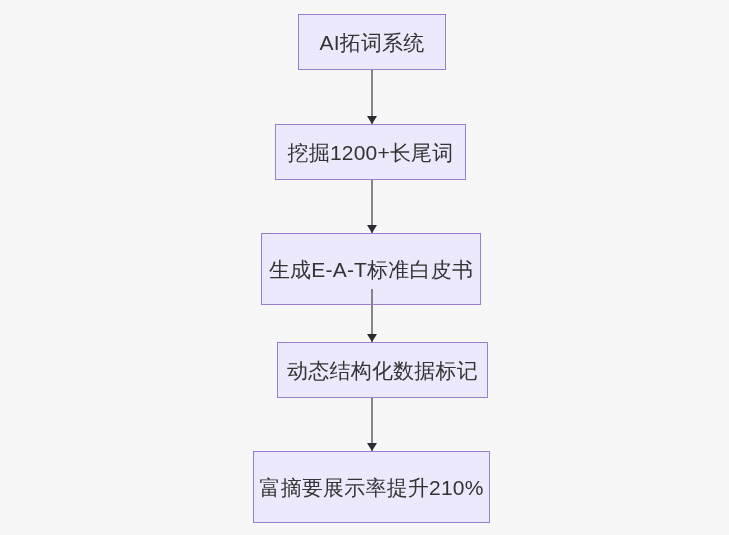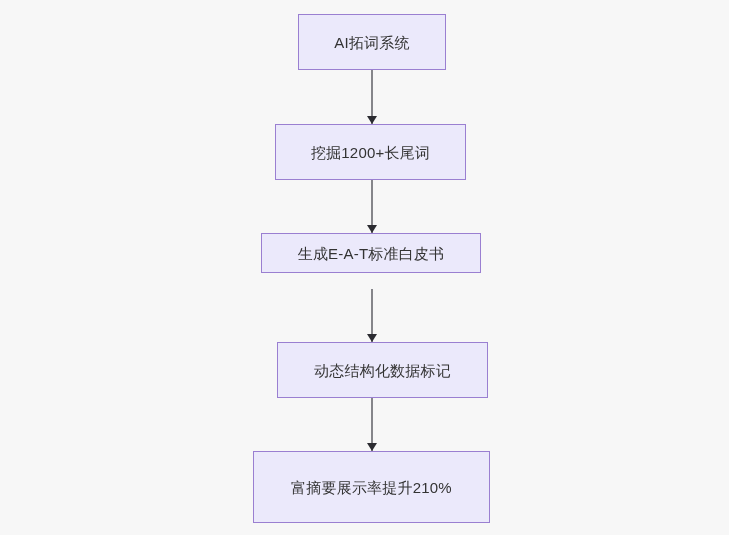--- a/index.html
+++ b/index.html
@@ -20,21 +20,21 @@
   }
   .node {
     position: absolute;
     box-sizing: border-box;
     background: #ebe9fb;
     border: 1.6px solid #9a7fd1;
     display: flex;
     align-items: center;
     justify-content: center;
     color: #333333;
-    font-size: 15px;
+    font-size: 21px;
     line-height: 1;
     letter-spacing: 0.2px;
     white-space: nowrap;
   }
   .node-label {
     display: block;
     transform: translateY(-0.5px);
   }
   .edge {
     position: absolute;
@@ -74,21 +74,21 @@
 
   <div class="node" style="left:275px; top:124px; width:191px; height:56px;">
     <span class="node-label">挖掘1200+长尾词</span>
   </div>
 
   <div class="edge" style="left:372px; top:180px;">
     <div class="edge-line" style="height:53px;"></div>
     <div class="edge-head" style="top:45px;"></div>
   </div>
 
-  <div class="node" style="left:261px; top:233px; width:220px; height:40px;">
+  <div class="node" style="left:261px; top:233px; width:220px; height:72px;">
     <span class="node-label">生成E-A-T标准白皮书</span>
   </div>
 
   <div class="edge" style="left:372px; top:289px;">
     <div class="edge-line" style="height:53px;"></div>
     <div class="edge-head" style="top:45px;"></div>
   </div>
 
   <div class="node" style="left:265px; top:342px; width:211px; height:56px;margin-left:12px;">
     <span class="node-label">动态结构化数据标记</span>

